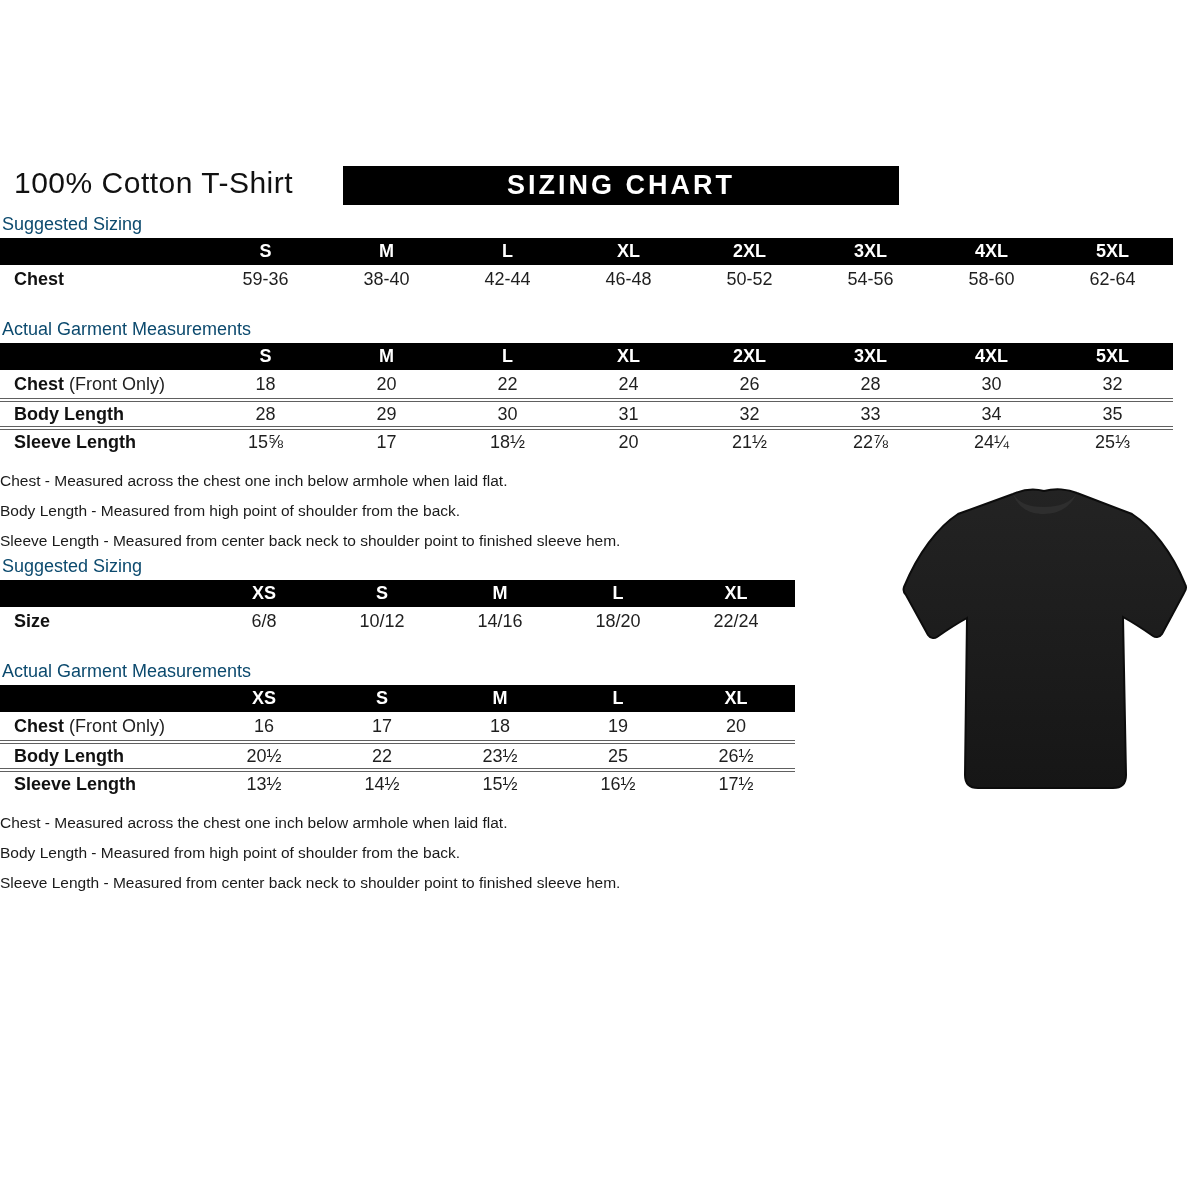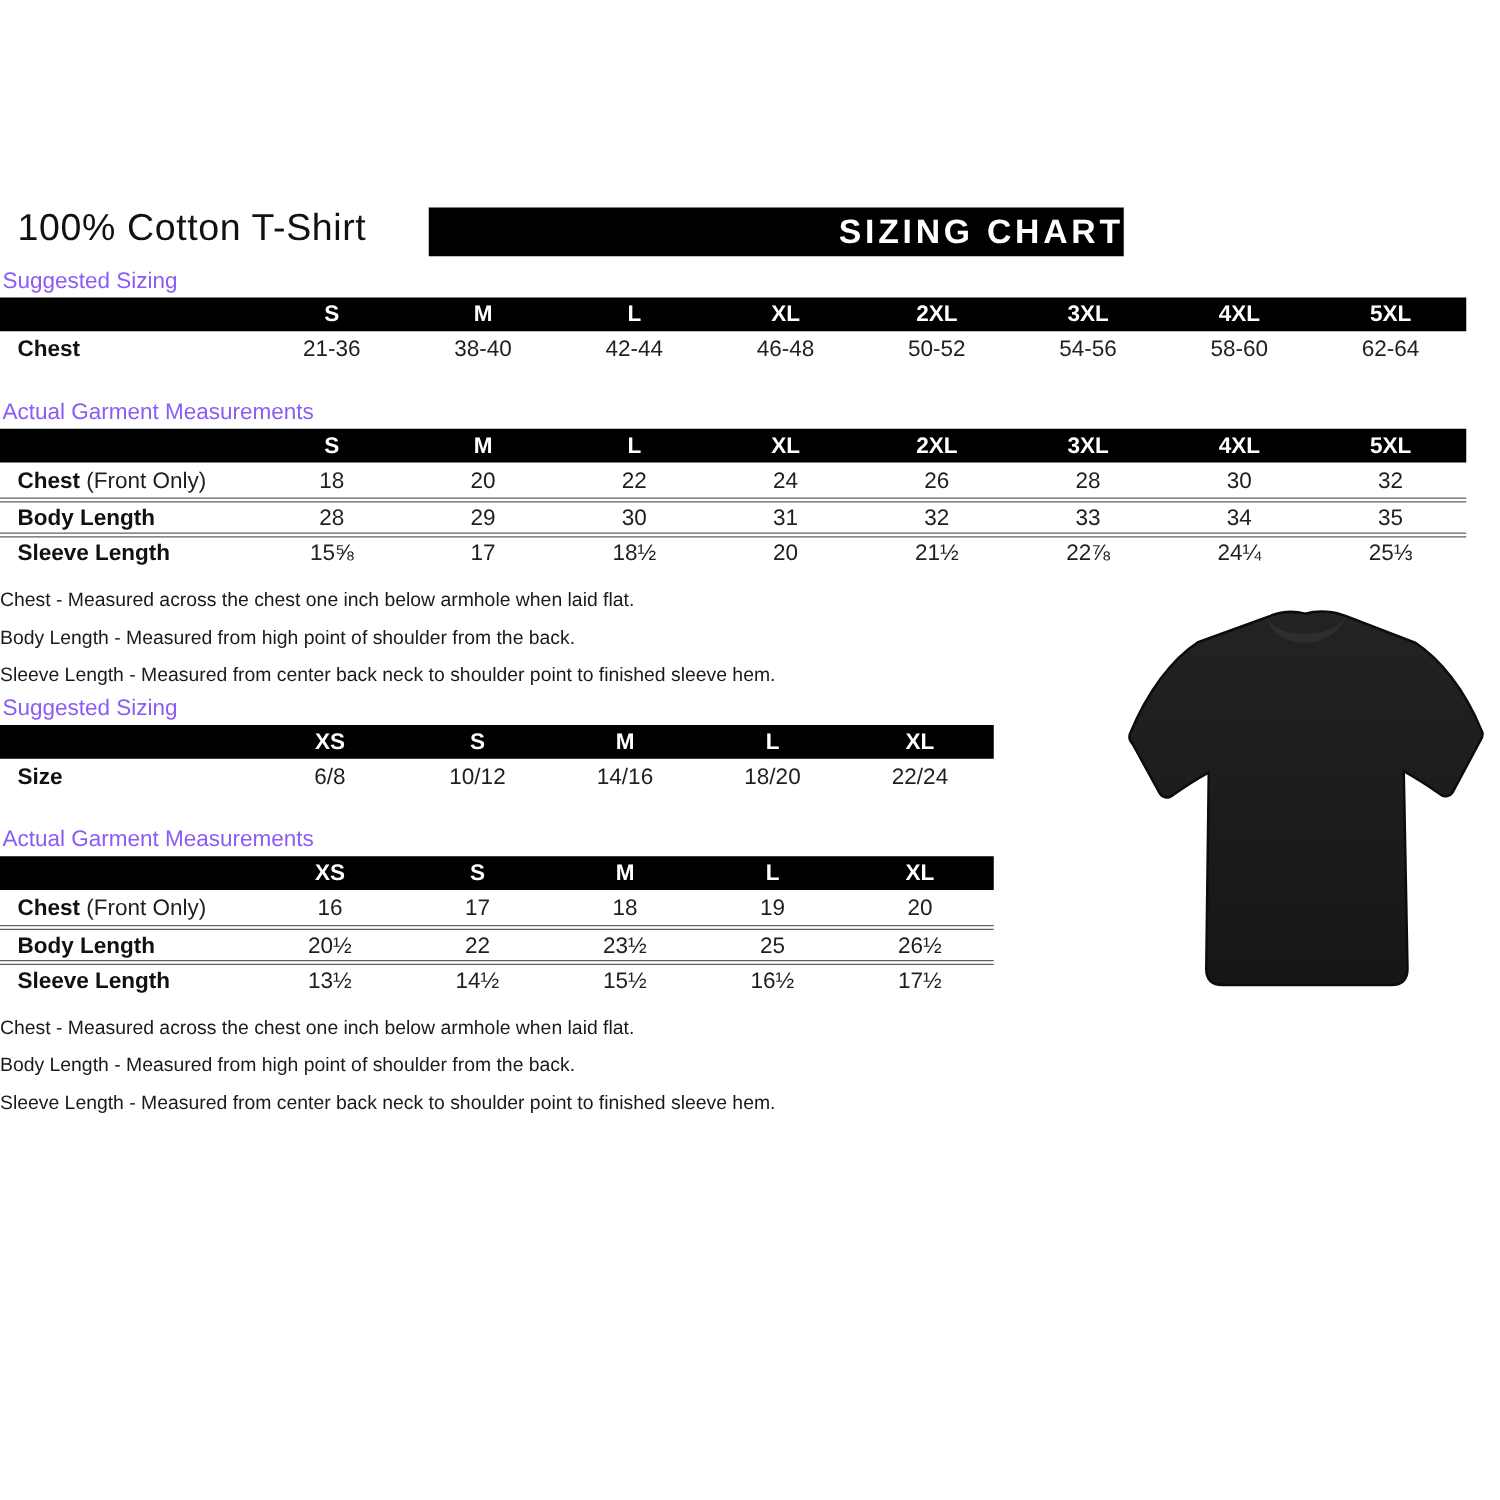--- a/index.html
+++ b/index.html
@@ -9,26 +9,26 @@
     overflow:hidden;position:relative;
   }
   .content{position:absolute;left:0;top:166px;width:1076px;}
   .header-row{position:relative;height:42px;margin-bottom:6px;}
   .page-title{
     position:absolute;left:14px;top:0;margin:0;
     font-size:30px;font-weight:400;letter-spacing:.5px;color:#111;
   }
   .banner{
     position:absolute;left:343px;top:0;width:556px;height:39px;
-    background:#000;display:flex;align-items:center;justify-content:flex-end;
+    background:#000;display:flex;align-items:center;justify-content:center;
   }
   .banner span{
     color:#fff;font-size:27px;font-weight:700;letter-spacing:3px;
   }
-  .section-label{font-size:18px;margin:0 0 3px 2px;color:#8b5cf6;}
+  .section-label{font-size:18px;margin:0 0 3px 2px;color:#0c4a6e;}
   .gap-top{margin-top:26px;}
   .tbl{box-sizing:border-box;}
   .tbl.adult{width:1173px;}
   .tbl.youth{width:795px;}
   .t-head{
     display:flex;align-items:center;height:27px;background:#000;
   }
   .t-head .t-col{color:#fff;font-weight:700;font-size:18px;}
   .t-label-cell{
     flex:0 0 205px;width:205px;box-sizing:border-box;
@@ -69,21 +69,21 @@
         <div class="t-col">M</div>
         <div class="t-col">L</div>
         <div class="t-col">XL</div>
         <div class="t-col">2XL</div>
         <div class="t-col">3XL</div>
         <div class="t-col">4XL</div>
         <div class="t-col">5XL</div>
       </div>
       <div class="t-row">
         <div class="t-label-cell"><span class="lbl-b">Chest</span></div>
-        <div class="t-col">21-36</div>
+        <div class="t-col">59-36</div>
         <div class="t-col">38-40</div>
         <div class="t-col">42-44</div>
         <div class="t-col">46-48</div>
         <div class="t-col">50-52</div>
         <div class="t-col">54-56</div>
         <div class="t-col">58-60</div>
         <div class="t-col">62-64</div>
       </div>
     </div>
 

